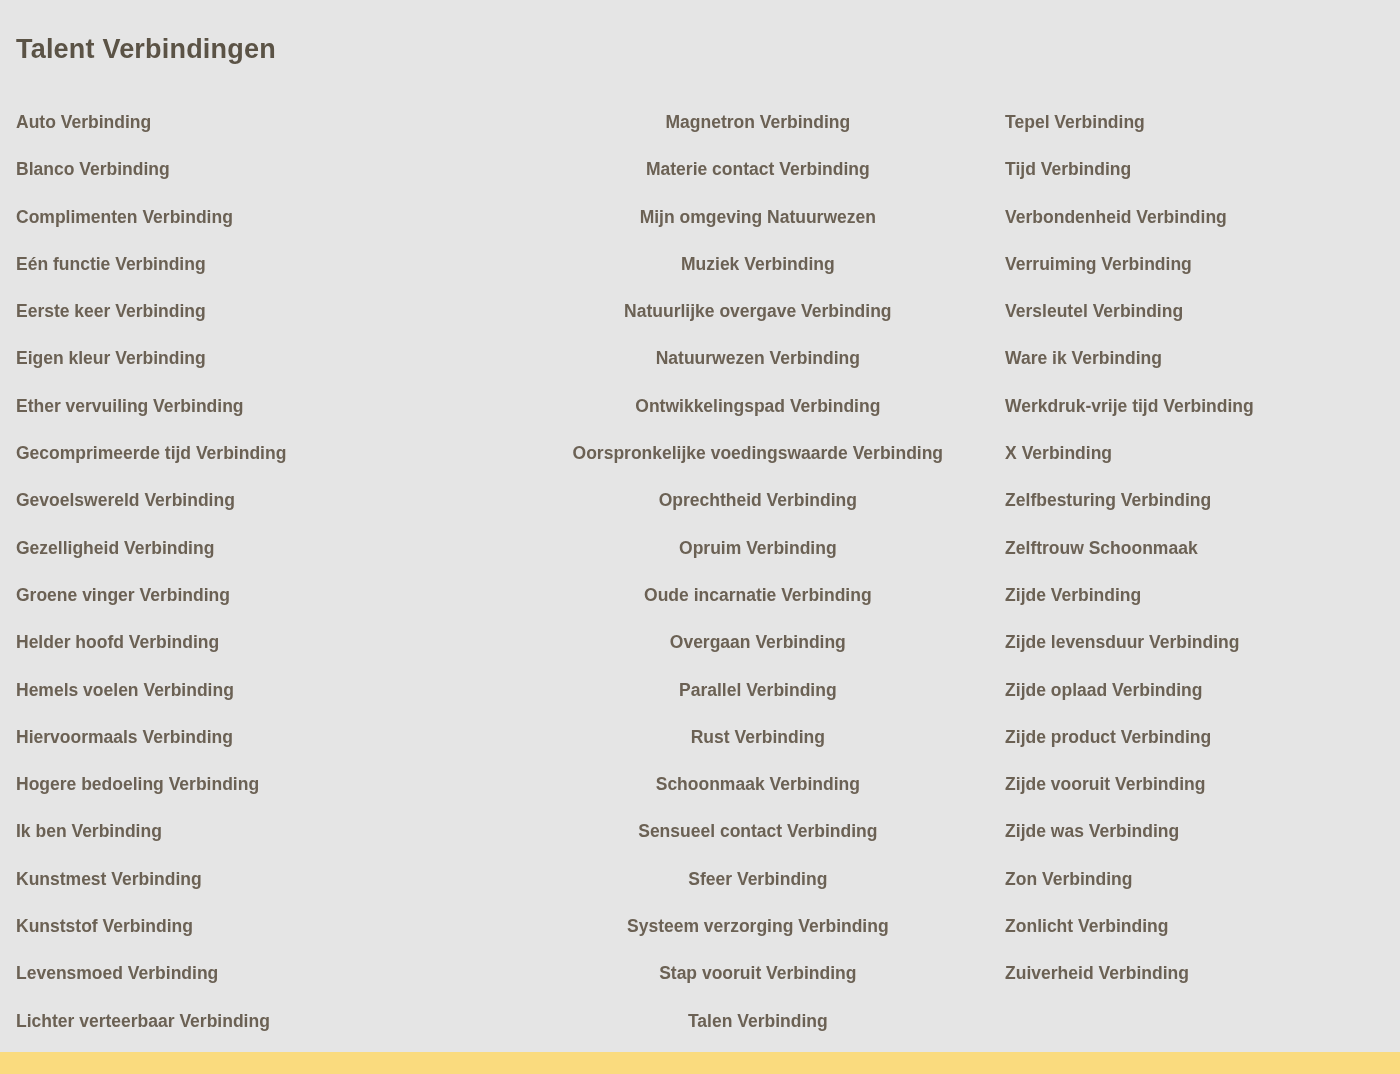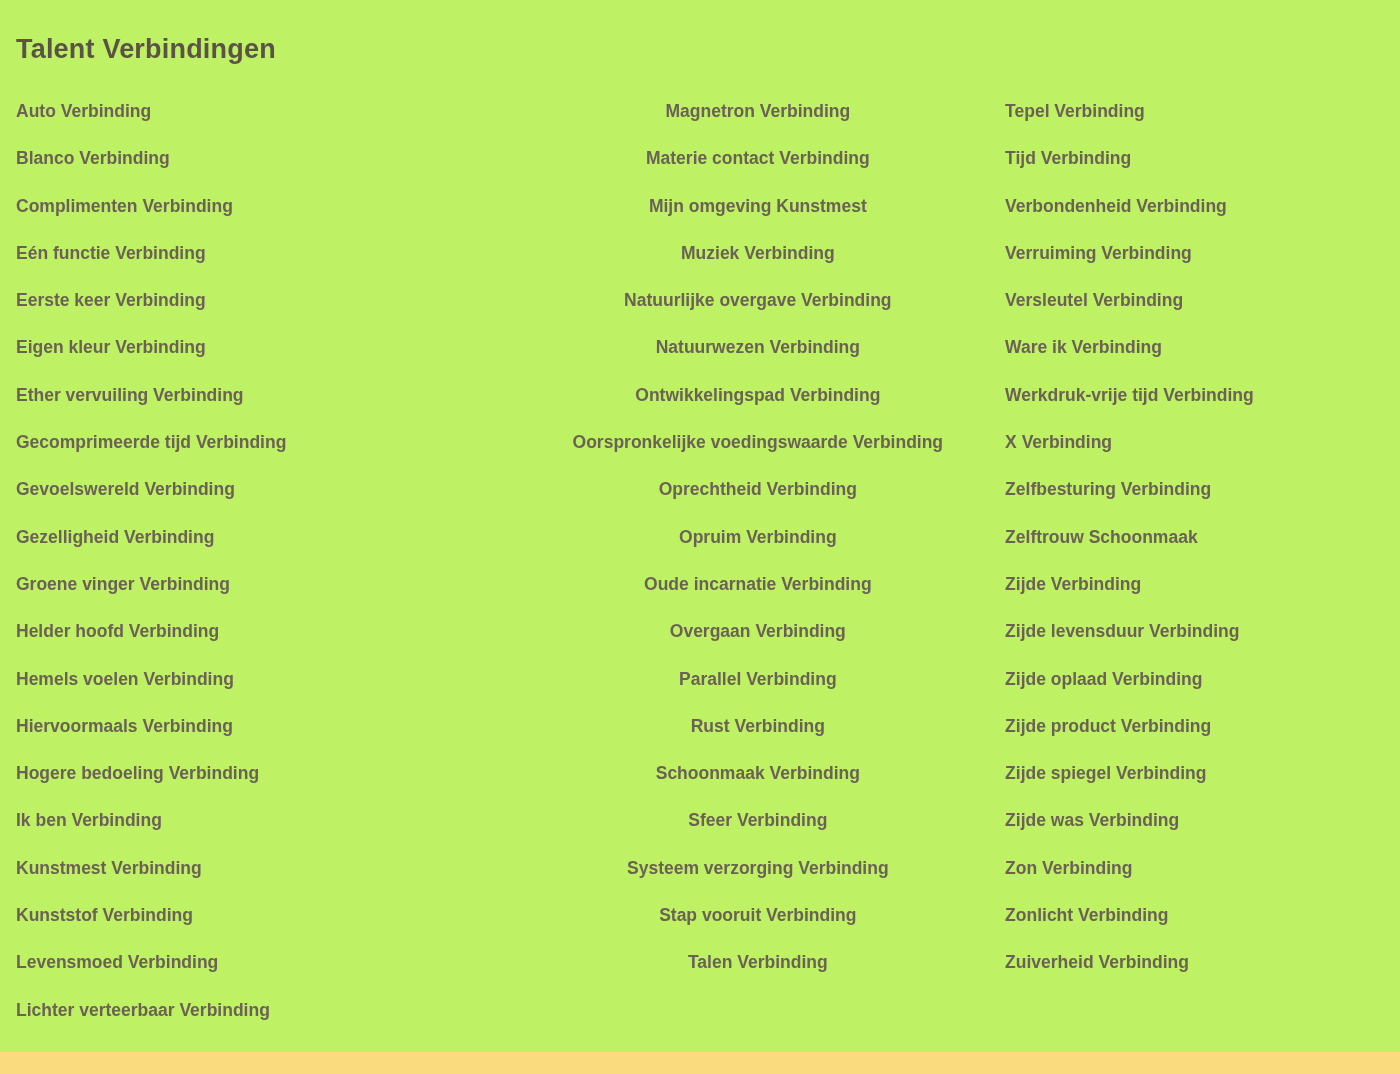--- a/index.html
+++ b/index.html
@@ -9,37 +9,37 @@
   body {
     width: 1400px;
     height: 1074px;
     background: #fadb7e;
     font-family: "Liberation Sans", sans-serif;
     overflow: hidden;
   }
   .page {
     width: 1400px;
     height: 1074px;
-    background: #bef264;
+    background: #e5e5e5;
     box-sizing: border-box;
     padding: 30px 0 0 0;
     position: relative;
   }
   .page-title {
     font-size: 27px;
     font-weight: bold;
     color: #5b5346;
     letter-spacing: 0.2px;
     margin: 0 0 0 16px;
     padding-top: 4px;
   }
   .columns {
     display: flex;
     flex-direction: row;
-    margin-top: 36px;
+    margin-top: 47px;
     padding: 0 16px 0 16px;
     box-sizing: border-box;
     width: 1400px;
   }
   .column {
     display: flex;
     flex-direction: column;
   }
   .col-0 { width: 496px; }
   .col-1 { width: 496px; align-items: center; }
@@ -89,54 +89,55 @@
         <a class="link-item">Hogere bedoeling Verbinding</a>
         <a class="link-item">Ik ben Verbinding</a>
         <a class="link-item">Kunstmest Verbinding</a>
         <a class="link-item">Kunststof Verbinding</a>
         <a class="link-item">Levensmoed Verbinding</a>
         <a class="link-item">Lichter verteerbaar Verbinding</a>
       </div>
     <div class="column col-1">
         <a class="link-item">Magnetron Verbinding</a>
         <a class="link-item">Materie contact Verbinding</a>
-        <a class="link-item">Mijn omgeving Kunstmest</a>
+        <a class="link-item">Mijn omgeving Natuurwezen</a>
         <a class="link-item">Muziek Verbinding</a>
         <a class="link-item">Natuurlijke overgave Verbinding</a>
         <a class="link-item">Natuurwezen Verbinding</a>
         <a class="link-item">Ontwikkelingspad Verbinding</a>
         <a class="link-item">Oorspronkelijke voedingswaarde Verbinding</a>
         <a class="link-item">Oprechtheid Verbinding</a>
         <a class="link-item">Opruim Verbinding</a>
         <a class="link-item">Oude incarnatie Verbinding</a>
         <a class="link-item">Overgaan Verbinding</a>
         <a class="link-item">Parallel Verbinding</a>
         <a class="link-item">Rust Verbinding</a>
         <a class="link-item">Schoonmaak Verbinding</a>
+        <a class="link-item">Sensueel contact Verbinding</a>
         <a class="link-item">Sfeer Verbinding</a>
         <a class="link-item">Systeem verzorging Verbinding</a>
         <a class="link-item">Stap vooruit Verbinding</a>
         <a class="link-item">Talen Verbinding</a>
       </div>
     <div class="column col-2">
         <a class="link-item">Tepel Verbinding</a>
         <a class="link-item">Tijd Verbinding</a>
         <a class="link-item">Verbondenheid Verbinding</a>
         <a class="link-item">Verruiming Verbinding</a>
         <a class="link-item">Versleutel Verbinding</a>
         <a class="link-item">Ware ik Verbinding</a>
         <a class="link-item">Werkdruk-vrije tijd Verbinding</a>
         <a class="link-item">X Verbinding</a>
         <a class="link-item">Zelfbesturing Verbinding</a>
         <a class="link-item">Zelftrouw Schoonmaak</a>
         <a class="link-item">Zijde Verbinding</a>
         <a class="link-item">Zijde levensduur Verbinding</a>
         <a class="link-item">Zijde oplaad Verbinding</a>
         <a class="link-item">Zijde product Verbinding</a>
-        <a class="link-item">Zijde spiegel Verbinding</a>
+        <a class="link-item">Zijde vooruit Verbinding</a>
         <a class="link-item">Zijde was Verbinding</a>
         <a class="link-item">Zon Verbinding</a>
         <a class="link-item">Zonlicht Verbinding</a>
         <a class="link-item">Zuiverheid Verbinding</a>
       </div>
   </div>
 
   <div class="bottom-strip"></div>
 </div>
 

